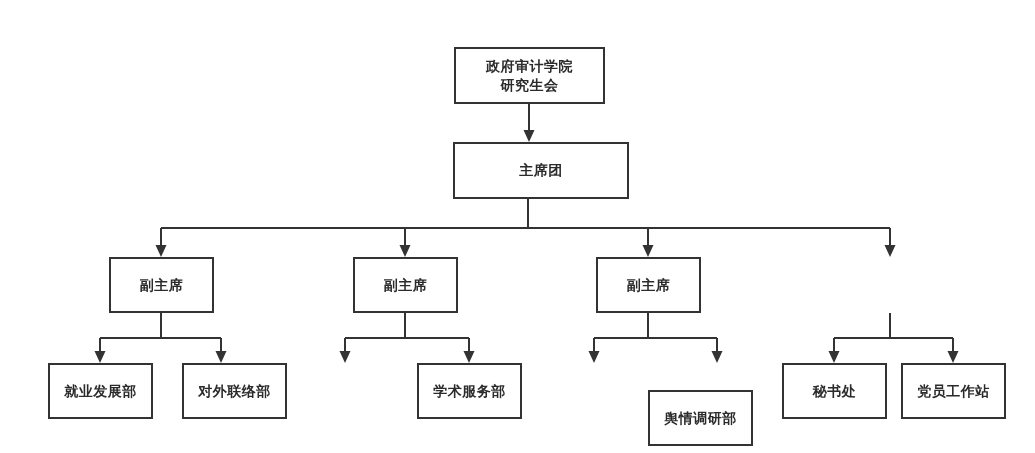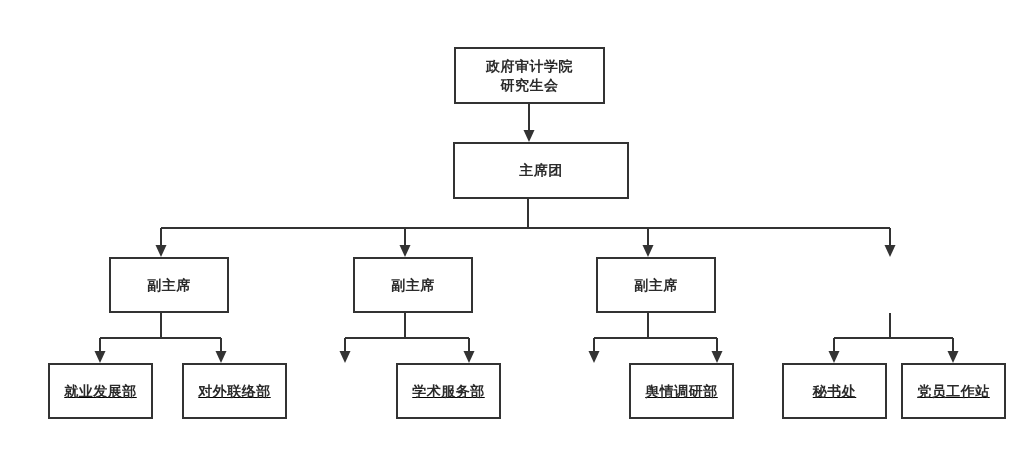--- a/index.html
+++ b/index.html
@@ -37,33 +37,33 @@
     line-height: 19px;
     white-space: pre-line;
     letter-spacing: 0.5px;
   }
 
   
   .n-root      { left: 454px; top: 47px;  width: 151px; height: 57px; }
   
   .n-presidium { left: 453px; top: 142px; width: 176px; height: 57px; }
   
-  .lv3 { top: 257px; width: 120px; height: 56px; }
+  .lv3 { top: 257px; width: 105px; height: 56px; }
   .n-vice1  { left: 109px; }
   .n-vice2  { left: 353px; }
   .n-vice3  { left: 596px; }
   .n-secgen { left: 838px; }
   
-  .lv4 { top: 363px; width: 105px; height: 56px; text-decoration: underline; }
+  .lv4 { top: 363px; width: 105px; height: 56px; }
   .n-d1 { left: 48px;  }
   .n-d2 { left: 182px; }
   .n-d3 { left: 293px; }
-  .n-d4 { left: 396px; }
+  .n-d4 { left: 417px; }
   .n-d5 { left: 541px; }
-  .n-d6 { left: 629px; }
+  .n-d6 { left: 648px; margin-top: 27px; }
   .n-d7 { left: 782px; }
   .n-d8 { left: 901px; }
 </style>
 </head>
 <body>
 
 <div class="canvas">
 
   <svg class="connectors" viewBox="0 0 1035 453" fill="none" stroke="#333333" stroke-width="2">
 

